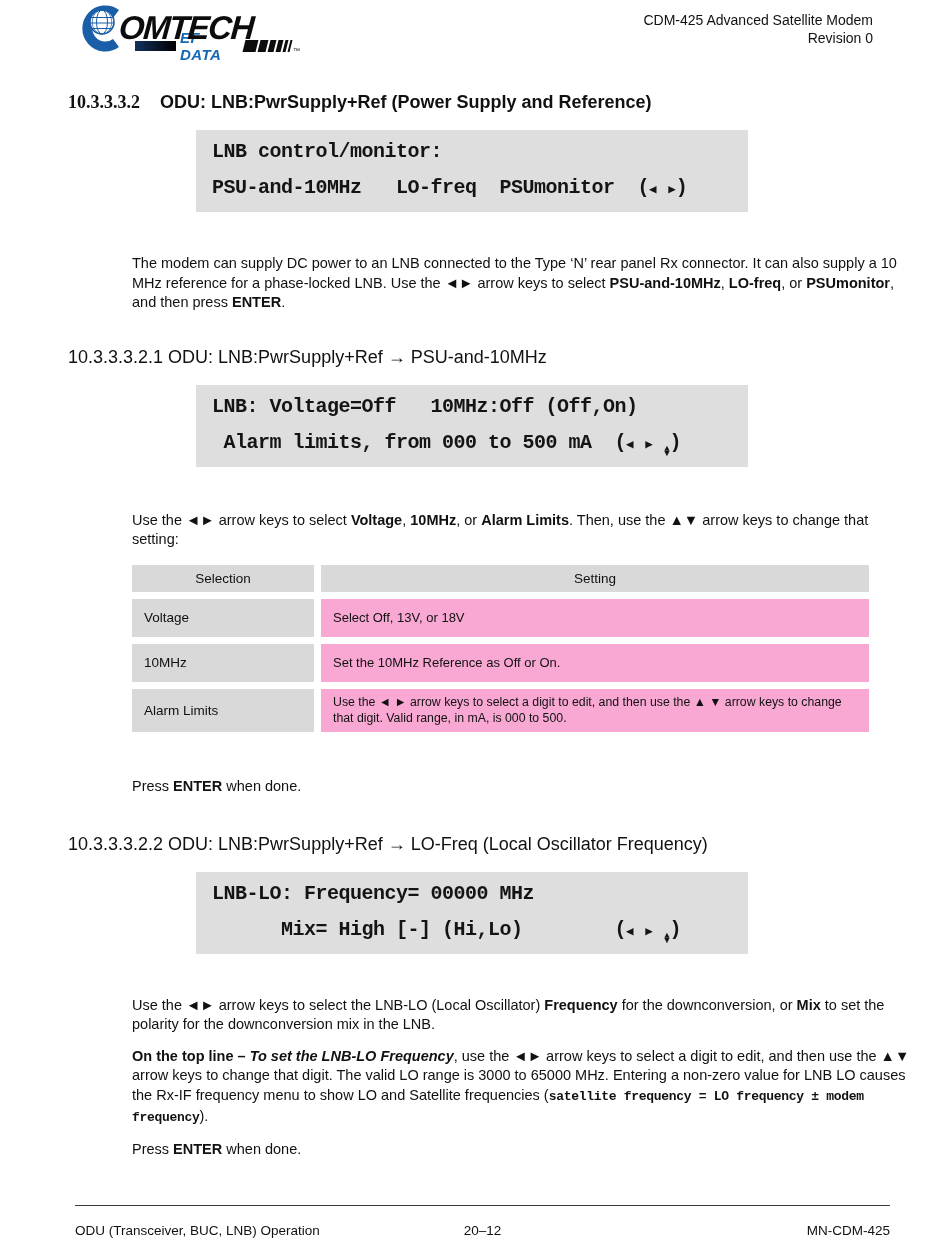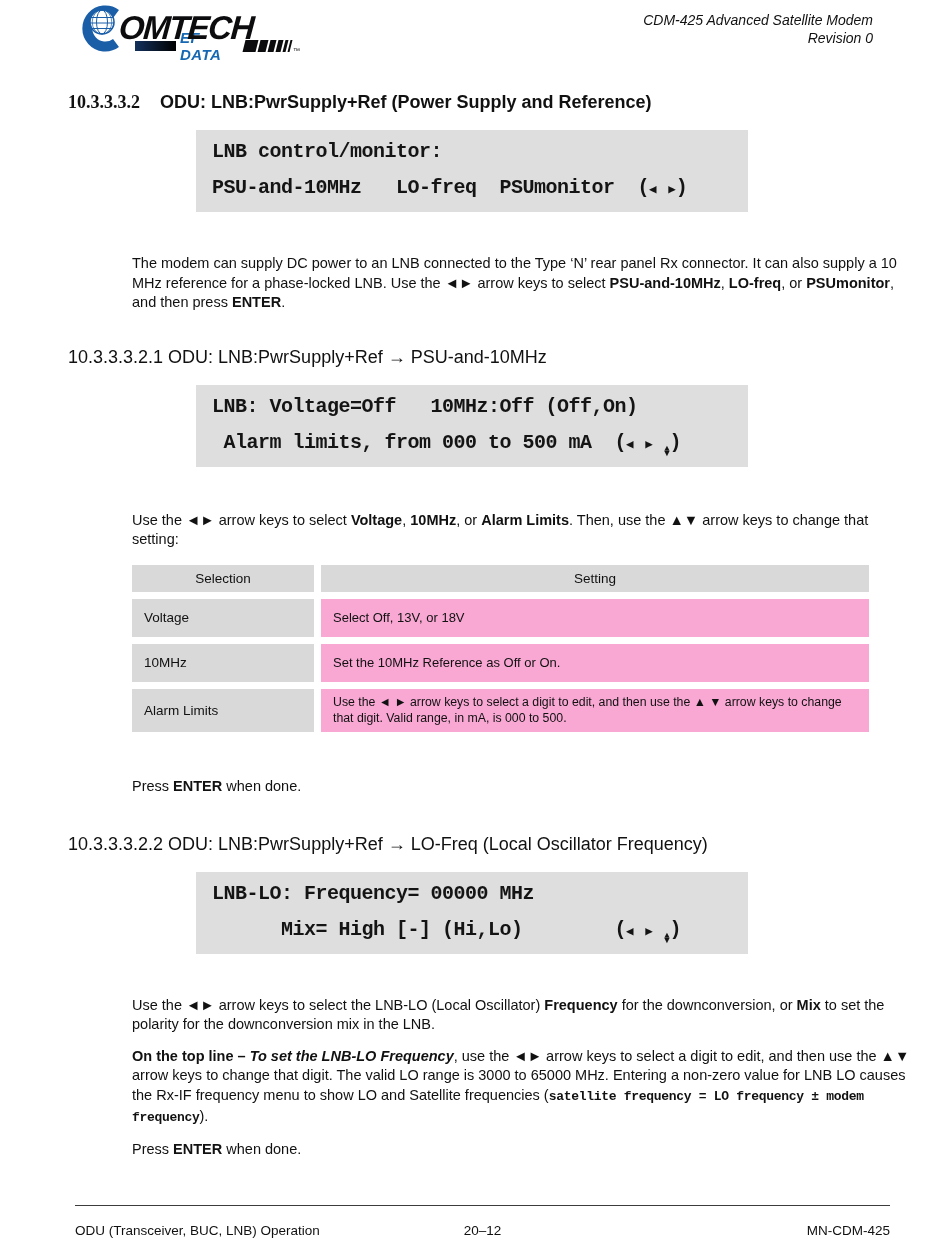--- a/index.html
+++ b/index.html
@@ -24,21 +24,21 @@
   .swoosh-bar { display:inline-block; width:46px; height:10px;
                 background:linear-gradient(90deg,#13315c,#000); margin-right:4px; }
   .efdata { font-size:15px; font-weight:bold; font-style:italic;
             color:#1668b3; letter-spacing:0.5px; margin-right:5px; }
   .blocks { display:inline-flex; align-items:center; gap:2px; transform:skewX(-14deg); }
   .blocks i { display:inline-block; background:#0c0c0e; height:12px; }
   .blocks i:nth-child(1){width:13px;} .blocks i:nth-child(2){width:8px;}
   .blocks i:nth-child(3){width:6px;}  .blocks i:nth-child(4){width:5px;}
   .blocks i:nth-child(5){width:3px;}  .blocks i:nth-child(6){width:2px;}
   .tm { font-size:7px; vertical-align:bottom; margin-left:2px; align-self:flex-end; }
-  .header-right { text-align:right; font-size:14px; line-height:18px; padding-top:3px;font-style:italic; }
+  .header-right { text-align:right; font-size:14px; line-height:18px; padding-top:3px; }
 
   
   .content { padding:0 35px 0 68px; }
   .h1 { margin-top:30px; font-size:18px; font-weight:bold; }
   .h1 .num { display:inline-block; width:92px;font-family:Liberation Serif, serif; }
   .h2 { font-size:18px; font-weight:normal; }
   .h2 .num { margin-right:5px; }
 
   .lcd { width:552px; margin-left:128px; margin-top:17px;
          background:#dedede; padding:4px 16px; }

